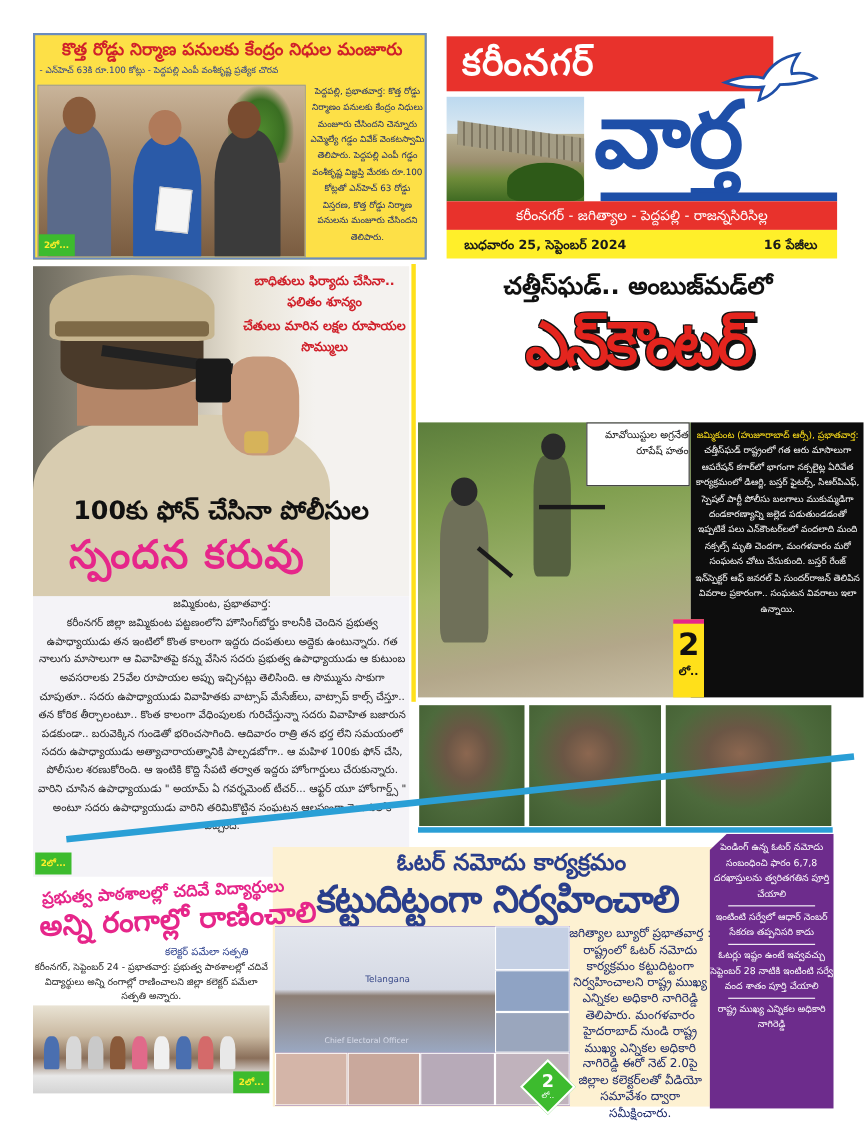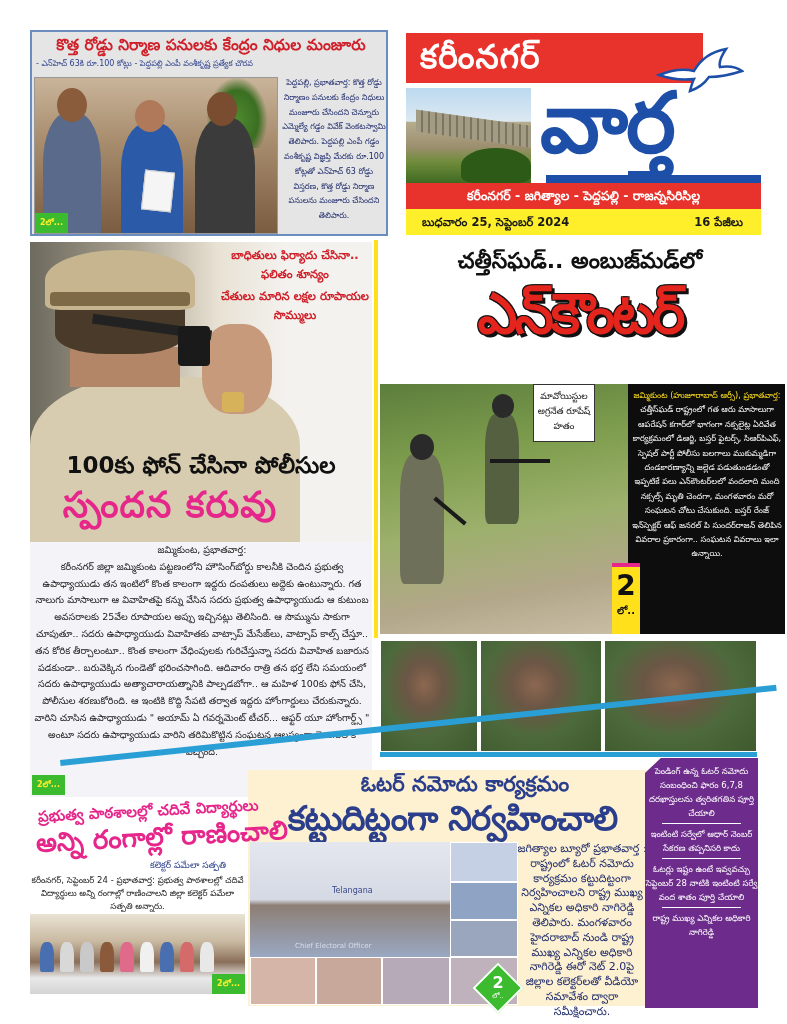--- a/index.html
+++ b/index.html
@@ -1,41 +1,41 @@
 <!DOCTYPE html>
 <html><head>
 <meta charset="utf-8">
 <style>
   * { box-sizing: border-box; margin: 0; padding: 0; }
   body { width: 787px; height: 1024px; background: #ffffff; font-family: "DejaVu Sans", sans-serif; position: relative; overflow: hidden; }
   .abs { position: absolute; }
 
   
-  .tl-box { left: 30px; top: 30px; width: 358px; height: 206px; border: 2px solid #6a8cbf; background: #e5e5e5; }
+  .tl-box { left: 30px; top: 30px; width: 358px; height: 206px; border: 2px solid #6a8cbf; background: #fde047; }
   .tl-title { position: absolute; left: 4px; top: 4px; width: 350px; text-align: center; color: #d0202a; font-size: 15.5px; font-weight: bold; white-space: nowrap; }
   .tl-sub { position: absolute; left: 4px; top: 27px; font-size: 8px; color: #2a3e8c; white-space: nowrap; }
   .tl-photo { position: absolute; left: 2px; top: 45px; width: 244px; height: 157px; background: linear-gradient(180deg,#c9b49a 0%, #a88d6e 40%, #7a5c40 100%); overflow: hidden; border: 1px solid #999; }
   .person { position: absolute; border-radius: 40% 40% 6% 6%; }
   .head { position: absolute; border-radius: 50%; background: #8a5c3c; }
   .plant { position: absolute; right: 10px; top: 0; width: 60px; height: 70px; background: radial-gradient(ellipse at 50% 60%, #4f8a2e 0%, #3a6e22 50%, transparent 72%); }
   .paper { position: absolute; left: 108px; top: 93px; width: 30px; height: 40px; background: #f5f5f5; transform: rotate(6deg); border: 1px solid #ccc; }
   .tl-body { position: absolute; left: 250px; top: 44px; width: 104px; font-size: 8px; line-height: 14.8px; color: #1d2a6b; text-align: center; }
   .more-badge { position: absolute; background: #3dbb2e; color: #ffef2a; font-size: 8px; font-weight: bold; padding: 6px 5px; line-height: 1; }
 
   
   .mast { left: 406px; top: 33px; width: 355px; height: 202px; }
   .mast-red { position: absolute; left: 0; top: 0; width: 297px; height: 50px; background: #e8322c; }
   .mast-red-text { position: absolute; left: 14px; top: 4px; color: #fff; font-size: 33px; font-weight: bold; letter-spacing: 1px; white-space: nowrap; }
   .dove { position: absolute; left: 248px; top: 14px; width: 90px; height: 46px; }
   .dam { position: absolute; left: 0; top: 55px; width: 125px; height: 95px; background: linear-gradient(180deg,#bcd9ef 0%, #dce9f2 35%, #b5ad8f 36%, #9c8f6f 62%, #6f8c3a 78%, #3f6a22 100%); overflow: hidden; }
   .dam-wall { position: absolute; left: 10px; top: 30px; width: 120px; height: 22px; background: repeating-linear-gradient(90deg,#a39c84 0 5px,#7d7560 5px 7px); transform: skewY(8deg); }
   .dam-tree { position: absolute; left: 55px; top: 60px; width: 70px; height: 35px; border-radius: 50% 50% 20% 20%; background: #2e5a18; }
   .vartha { position: absolute; left: 134px; top: 48px; color: #1e4fa8; font-size: 84px; font-weight: bold; line-height: 1; letter-spacing: -2px; white-space: nowrap; }
   .mast-blue-bar { position: absolute; left: 140px; top: 142px; width: 215px; height: 8px; background: #1e4fa8; }
-  .mast-dist { position: absolute; left: 0; top: 150px; width: 355px; height: 26px; background: #e8322c; color: #fff; font-size: 12.5px; font-weight: bold; text-align: center; line-height: 26px; white-space: nowrap; }
+  .mast-dist { position: absolute; left: 0; top: 150px; width: 355px; height: 26px; background: #e8322c; color: #fff; font-size: 12.5px; font-weight: normal; text-align: center; line-height: 26px; white-space: nowrap; }
   .mast-date { position: absolute; left: 0; top: 176px; width: 355px; height: 26px; background: #ffef2a; color: #1a1a1a; font-size: 11.5px; font-weight: bold; line-height: 26px; }
   .mast-date .d { position: absolute; left: 16px; }
   .mast-date .p { position: absolute; right: 18px; }
 
   
   .police { left: 30px; top: 242px; width: 342px; height: 300px; background: linear-gradient(90deg,#6d6a5e 0%, #a9a190 30%, #e8e2d4 55%, #f4f2ef 75%, #f4f2ef 100%); overflow: hidden; }
   .cap { position: absolute; left: 15px; top: 8px; width: 150px; height: 60px; background: #c6b58f; border-radius: 50% 50% 10% 10%; }
   .cap-band { position: absolute; left: 20px; top: 50px; width: 140px; height: 14px; background: #7e6a47; border-radius: 4px; }
   .hair { position: absolute; left: 25px; top: 62px; width: 130px; height: 50px; background: #4a3a2a; border-radius: 0 0 40% 40%; }
   .neck { position: absolute; left: 40px; top: 105px; width: 110px; height: 40px; background: #b48668; }
@@ -54,21 +54,21 @@
   .police-body { left: 30px; top: 542px; width: 342px; height: 255px; background: #f4f3f7; }
   .police-body-text { position: absolute; left: 4px; top: 0; width: 336px; font-size: 9.5px; line-height: 16.8px; color: #222; text-align: center; }
 
   
   .enc-kicker { left: 395px; top: 248px; width: 370px; text-align: center; font-size: 22px; font-weight: bold; color: #111; white-space: nowrap; }
   .enc-head { left: 390px; top: 286px; width: 380px; text-align: center; font-size: 56px; font-weight: 900; color: #e4251e; white-space: nowrap; text-shadow: 3px 3px 0 #111, -1px -1px 0 #111, 1px -1px 0 #111, -1px 1px 0 #111; letter-spacing: -3px; line-height: 1; }
   .enc-photo { left: 380px; top: 384px; width: 248px; height: 250px; background: linear-gradient(170deg,#5c7e3c 0%, #7f9e4e 30%, #9cb06c 55%, #b3a78a 80%, #c9bfa6 100%); overflow: hidden; }
   .soldier { position: absolute; border-radius: 30% 30% 10% 10%; background: #6f7059; }
   .soldier-head { position: absolute; border-radius: 50%; background: #2a2a2a; }
   .gun { position: absolute; height: 4px; background: #1a1a1a; }
-  .enc-cap { left: 533px; top: 384px; width: 62px; height: 58px; background: #fff; color: #111; font-size: 9px; line-height: 15px; text-align: center; padding-top: 4px; border: 1px solid #333; }
+  .enc-cap { left: 533px; top: 384px; width: 94px; height: 58px; background: #fff; color: #111; font-size: 9px; line-height: 15px; text-align: right; padding-top: 4px; border: 1px solid #333; }
   .enc-side { left: 628px; top: 384px; width: 157px; height: 250px; background: #0d0d0d; }
   .enc-side-text { position: absolute; left: 4px; top: 4px; width: 150px; font-size: 8.2px; line-height: 14.4px; color: #fff; text-align: center; }
   .enc-side-text .hl { color: #ffe01a; }
   .two-lo { left: 612px; top: 563px; width: 28px; height: 71px; background: #ffe01a; border-top: 4px solid #e6268a; text-align: center; }
   .two-lo .n { font-size: 28px; font-weight: 900; color: #111; line-height: 38px; }
   .two-lo .l { font-size: 10px; font-weight: bold; color: #111; }
   .enc-bodies { left: 380px; top: 640px; width: 407px; height: 115px; }
   .body-ph { position: absolute; top: 0; height: 112px; background: radial-gradient(ellipse at 45% 40%, #8c6750 0%, #6b5645 25%, #4d6a3c 55%, #3e5a2e 100%); border: 1px solid #fff; }
   .blue-rule { left: 380px; top: 752px; width: 377px; height: 5px; background: #2a9fd6; }
 

